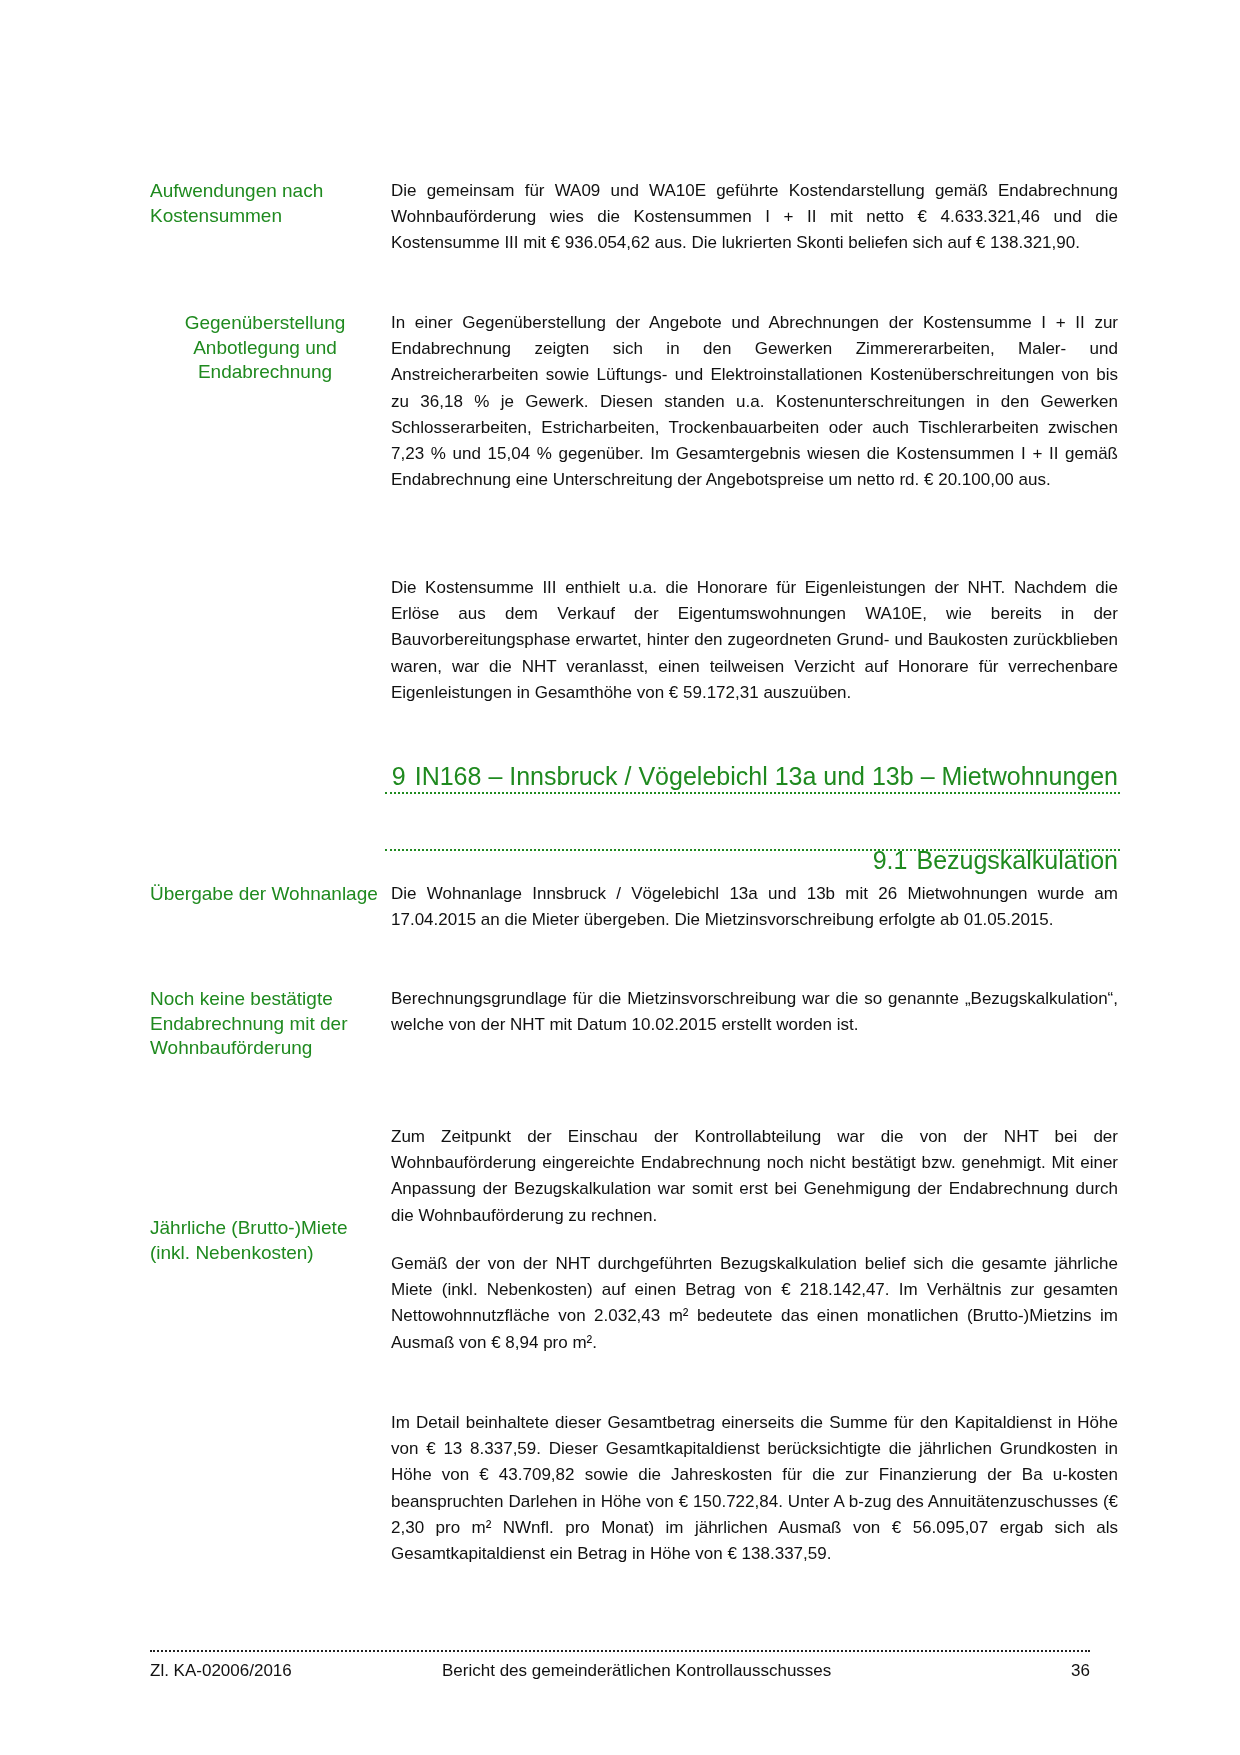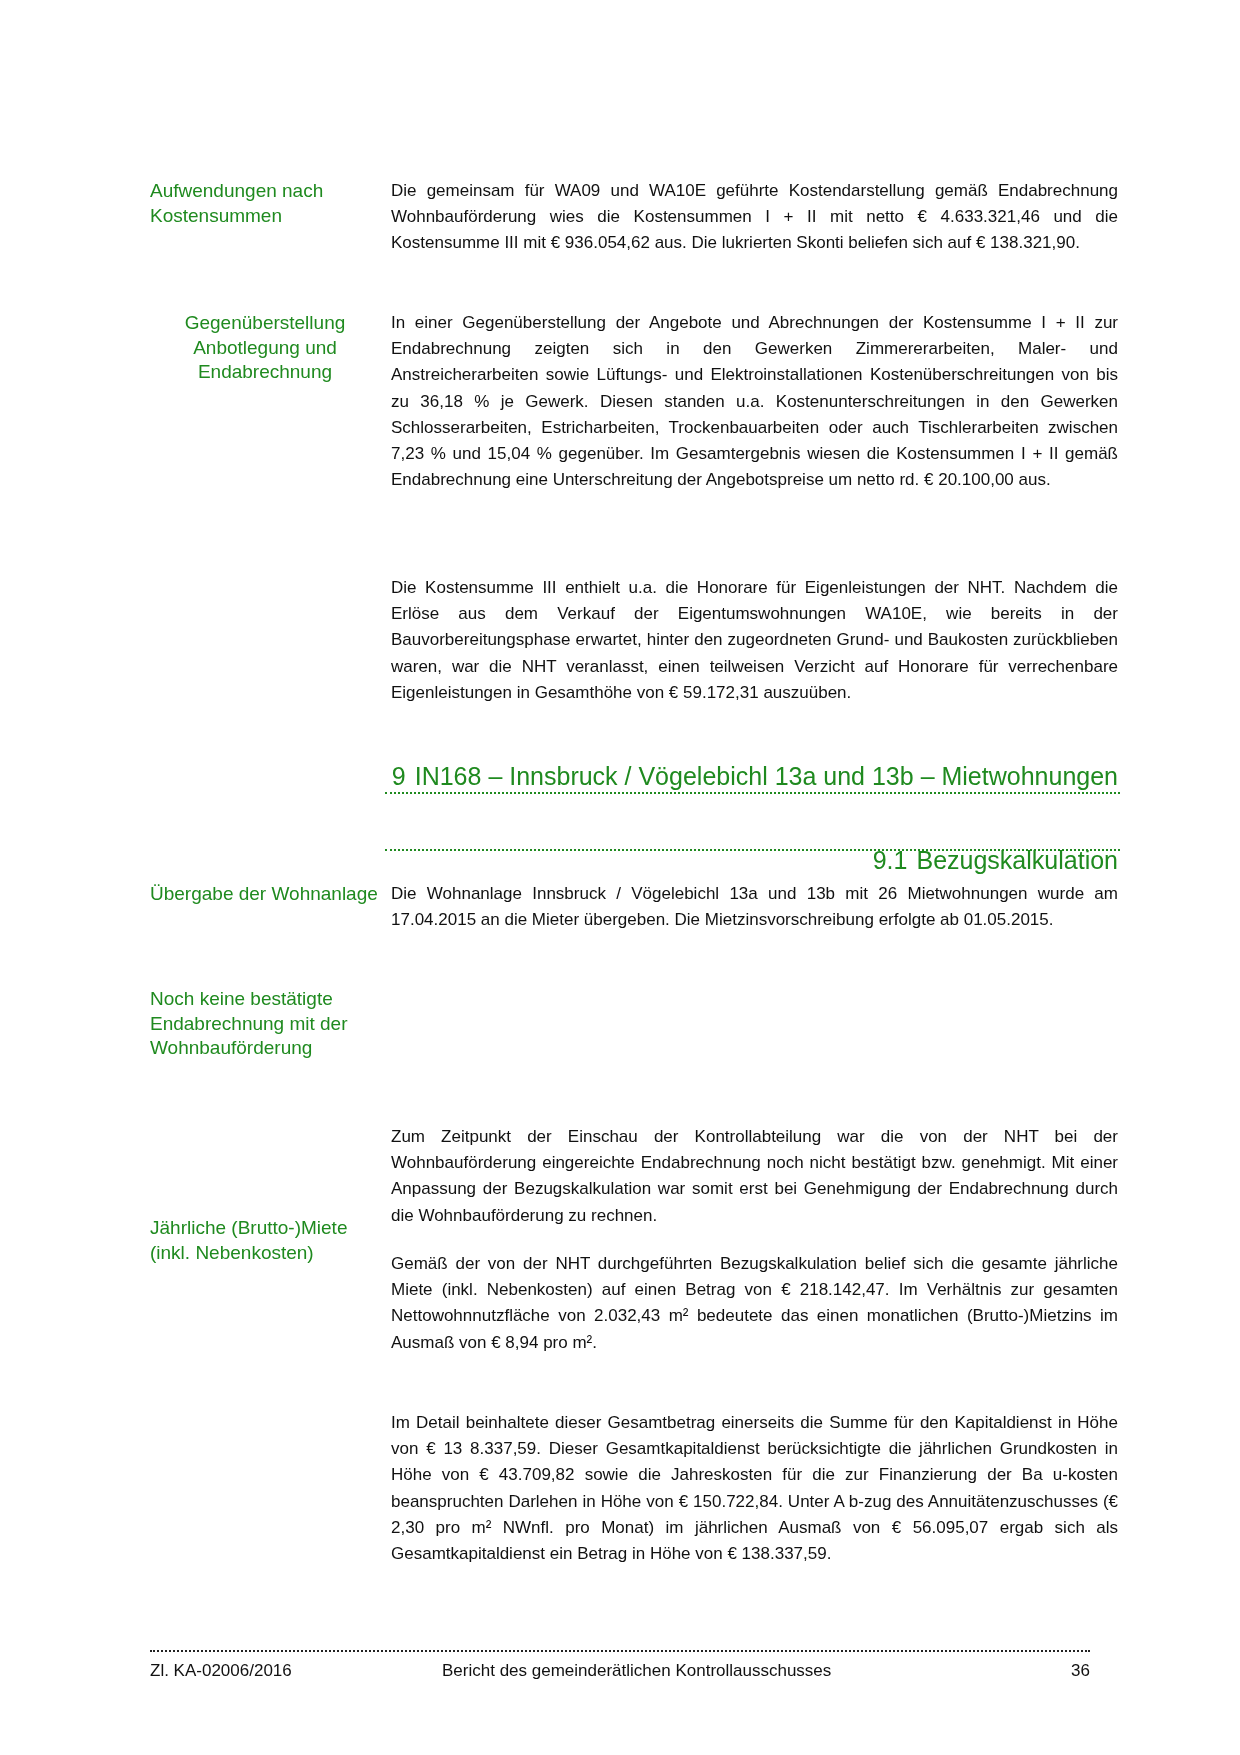--- a/index.html
+++ b/index.html
@@ -43,20 +43,21 @@
 
   <div class="heading" style="top:820px;margin-top:27px;">
     <span class="num">9.1</span><span>Bezugskalkulation</span>
   </div>
   <div class="rule" style="top:849px;"></div>
 
   <div class="label" style="top:882px;">Übergabe der Wohnanlage</div>
   <div class="body-text" style="top:881px;">Die Wohnanlage Innsbruck / Vögelebichl 13a und 13b mit 26 Mietwohnungen wurde am 17.04.2015 an die Mieter übergeben. Die Mietzinsvorschreibung erfolgte ab 01.05.2015.</div>
 
   <div class="label" style="top:987px;">Noch keine bestätigte Endabrechnung mit der Wohnbauförderung</div>
+  <div class="body-text" style="top:986px;">Berechnungsgrundlage für die Mietzinsvorschreibung war die so genannte „Bezugskalkulation“, welche von der NHT mit Datum 10.02.2015 erstellt worden ist.</div>
 
   <div class="body-text" style="top:1124px;">Zum Zeitpunkt der Einschau der Kontrollabteilung war die von der NHT bei der Wohnbauförderung eingereichte Endabrechnung noch nicht bestätigt bzw. genehmigt. Mit einer Anpassung der Bezugskalkulation war somit erst bei Genehmigung der Endabrechnung durch die Wohnbauförderung zu rechnen.</div>
 
   <div class="label" style="top:1216px;">Jährliche (Brutto-)Miete (inkl. Nebenkosten)</div>
   <div class="body-text" style="top:1251px;">Gemäß der von der NHT durchgeführten Bezugskalkulation belief sich die gesamte jährliche Miete (inkl. Nebenkosten) auf einen Betrag von € 218.142,47. Im Verhältnis zur gesamten Nettowohnnutzfläche von 2.032,43 m² bedeutete das einen monatlichen (Brutto-)Mietzins im Ausmaß von € 8,94 pro m².</div>
 
   <div class="body-text" style="top:1410px;">Im Detail beinhaltete dieser Gesamtbetrag einerseits die Summe für den Kapitaldienst in Höhe von € 13 8.337,59. Dieser Gesamtkapitaldienst berücksichtigte die jährlichen Grundkosten in Höhe von € 43.709,82 sowie die Jahreskosten für die zur Finanzierung der Ba u-kosten beanspruchten Darlehen in Höhe von € 150.722,84. Unter A b-zug des Annuitätenzuschusses (€ 2,30 pro m² NWnfl. pro Monat) im jährlichen Ausmaß von € 56.095,07 ergab sich als Gesamtkapitaldienst ein Betrag in Höhe von € 138.337,59.</div>
 
   <div class="footer-rule"></div>
   <div class="footer">

